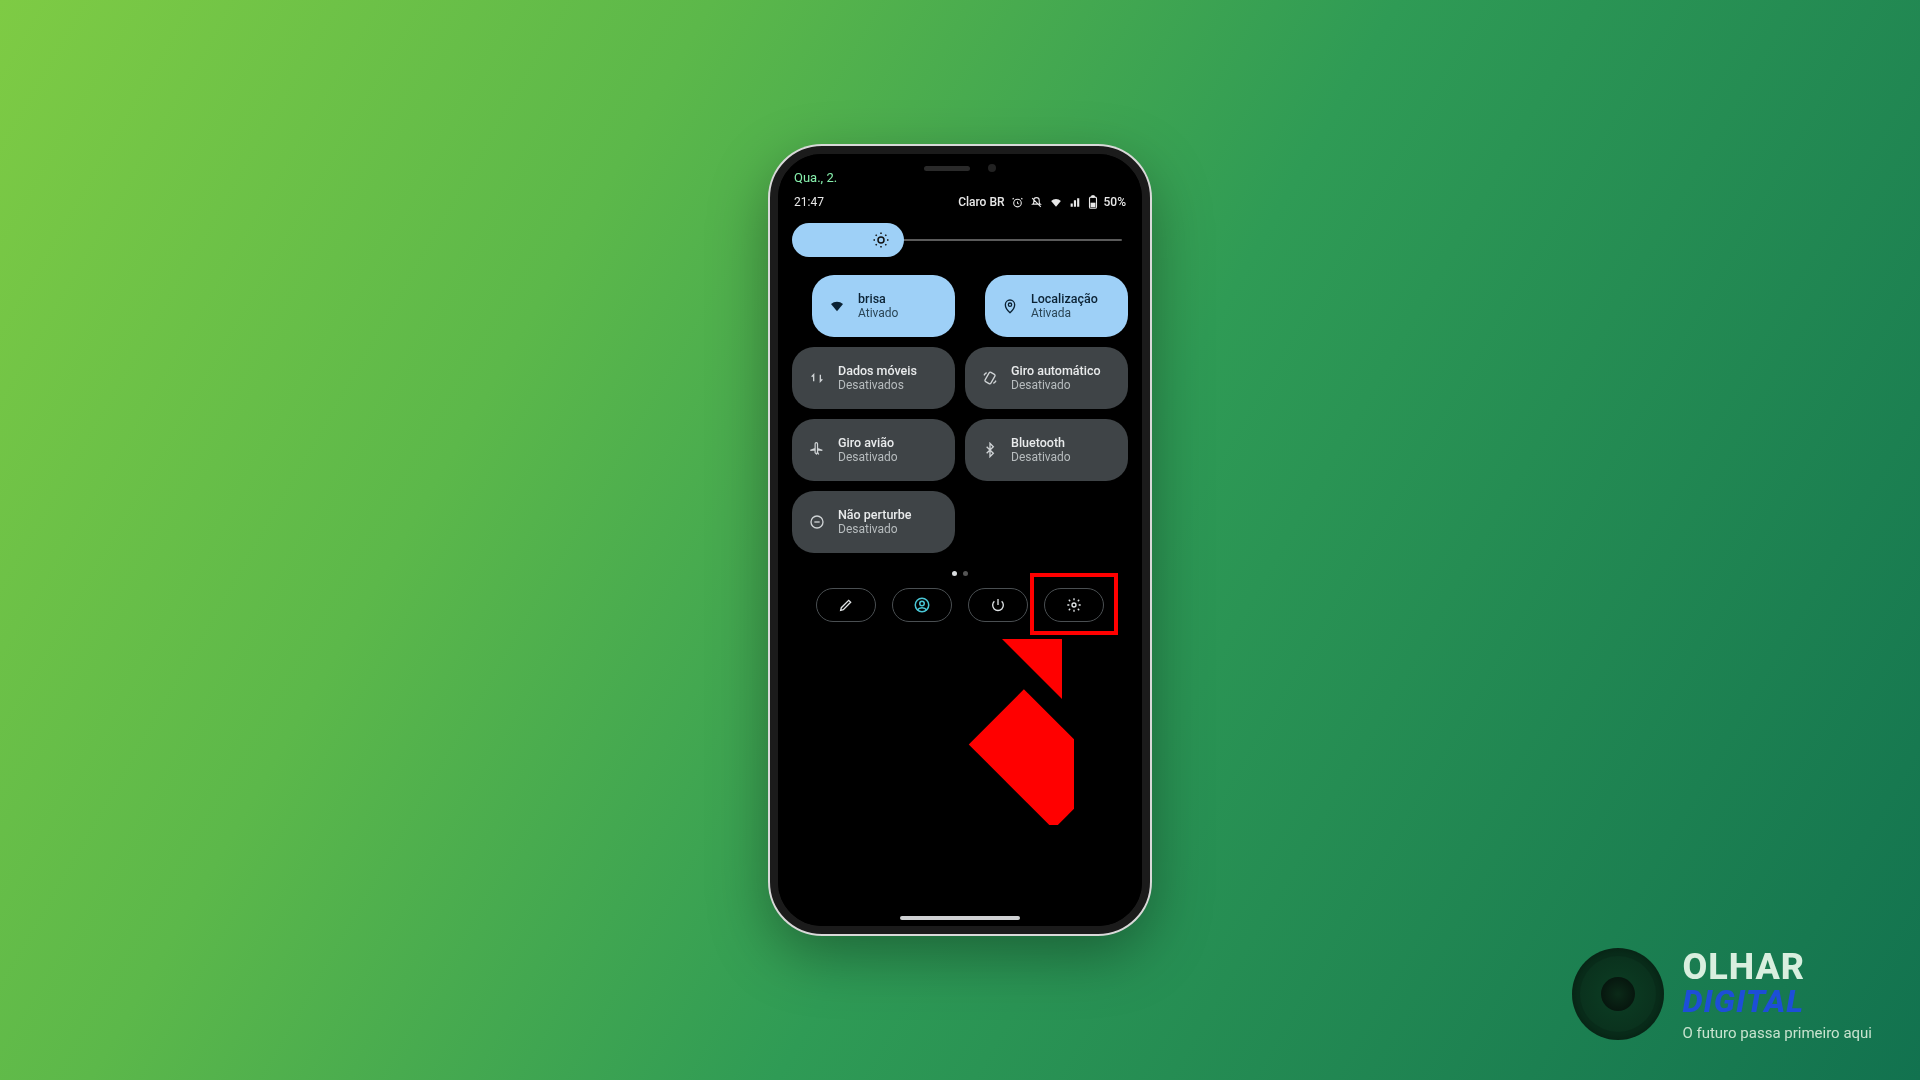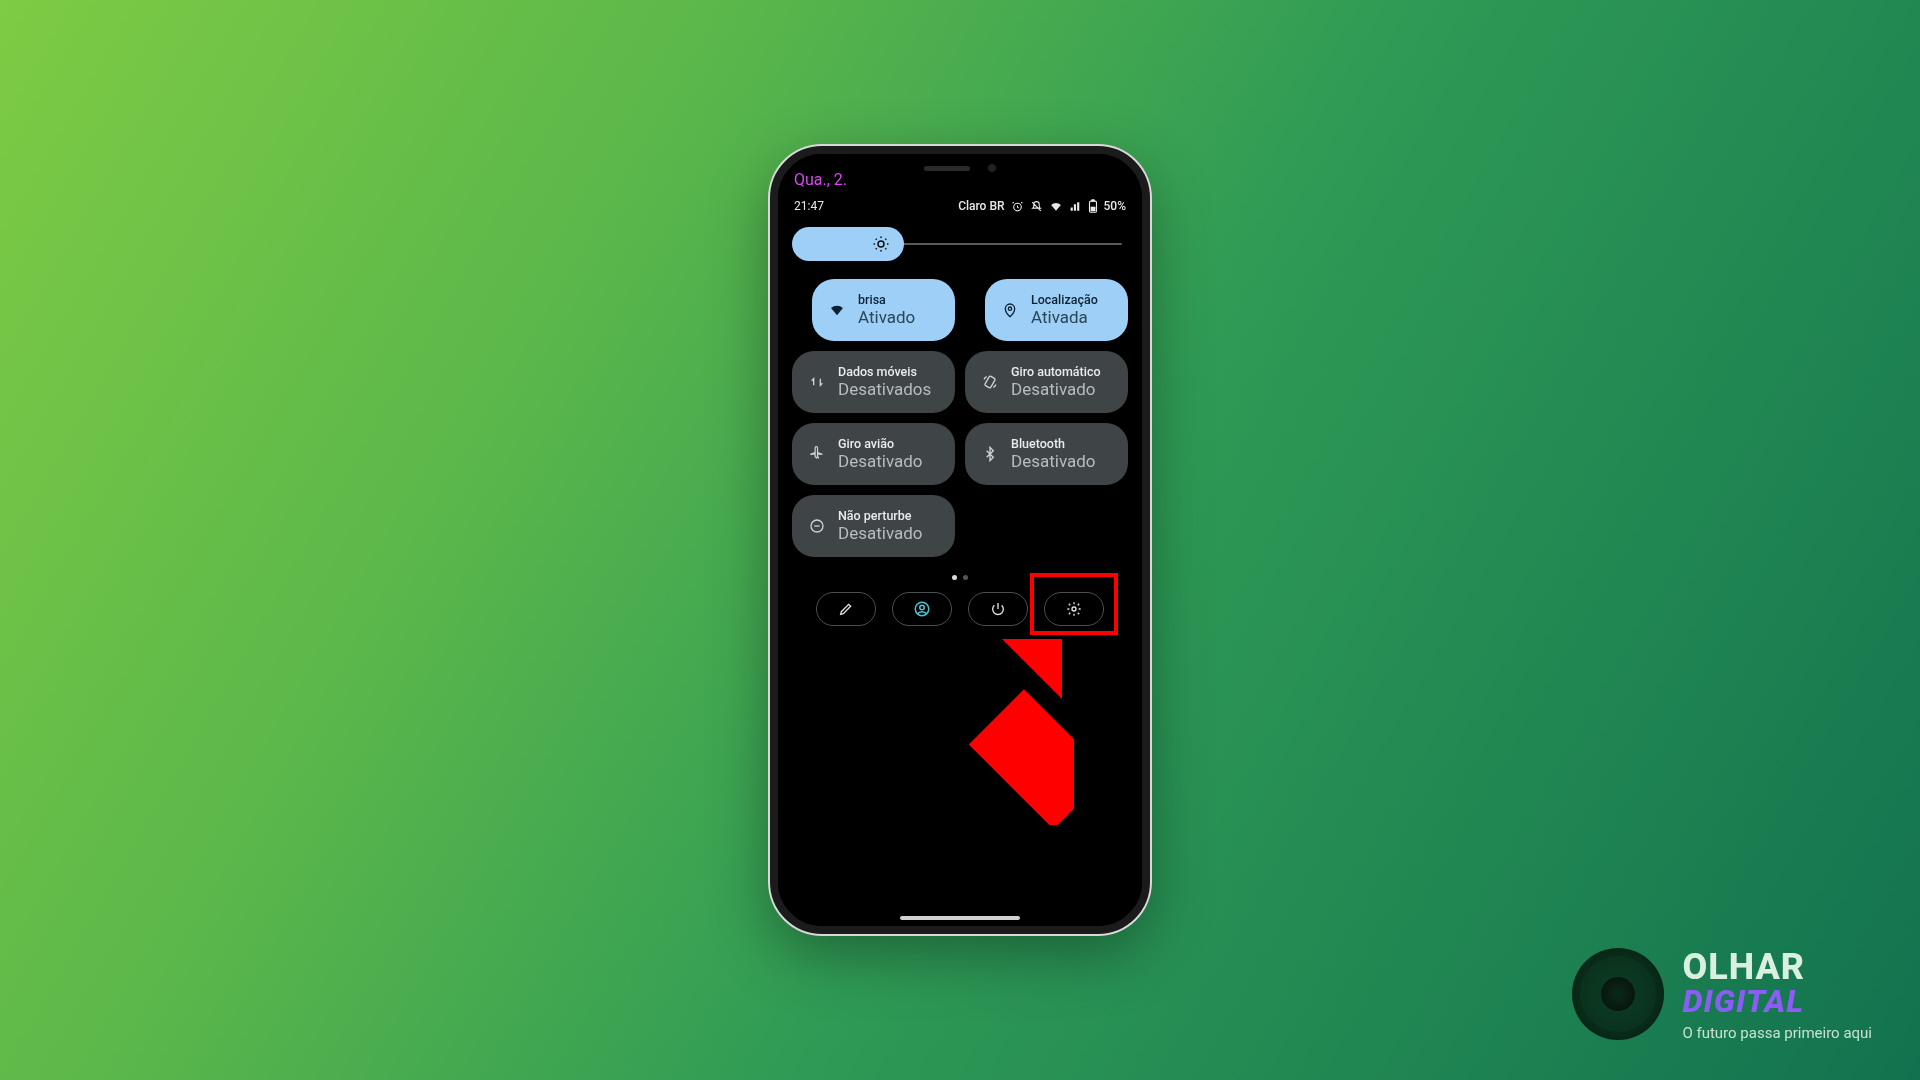--- a/index.html
+++ b/index.html
@@ -46,21 +46,21 @@
   .screen {
     position: absolute;
     inset: 0;
     background: #000;
     color: #fff;
     display: flex;
     flex-direction: column;
     padding: 10px 14px 12px;
   }
 
-  .date-row { font-size: 16px; color:#d946ef; padding: 6px 2px 4px; }
+  .date-row { font-size: 13px; color:#86efac; padding: 6px 2px 4px; }
   .status-row {
     display:flex; justify-content:space-between; align-items:center;
     font-size: 12px; color:#e8e8e8; padding: 6px 2px 8px;
   }
   .status-right { display:flex; align-items:center; gap:6px; font-weight:500; }
   .ico { display:inline-flex; align-items:center; justify-content:center; }
   .ico svg { display:block; }
 
   
   .brightness {
@@ -94,21 +94,21 @@
     padding: 12px 14px;
     display:flex; align-items:center; gap:10px;
     min-height: 62px;
   }
   .tile.active { background:#9ed0f7; color:#0b2234;margin-left:20px; }
   .tile .tile-icon { width:22px; display:flex; justify-content:center; }
   .tile .tile-icon svg { color: #cfd3d5; }
   .tile.active .tile-icon svg { color:#0b2234; }
   .tile .title { font-size: 12.5px; font-weight:500; color:#e9ebec; line-height:1.15; }
   .tile.active .title { color:#0b2234; }
-  .tile .subtitle { font-size: 17px; color:#b7bcbe; }
+  .tile .subtitle { font-size: 12px; color:#b7bcbe; }
   .tile.active .subtitle { color:#2a4556; }
 
   .page-dots { display:flex; gap:6px; justify-content:center; margin:8px 0 12px; }
   .dot { width:5px; height:5px; border-radius:50%; background:#555; }
   .dot.active { background:#d9dcde; }
 
   
   .actions {
     display:flex; gap:16px; justify-content:center; align-items:center;
     margin-top: 0px;
@@ -149,21 +149,21 @@
     position:relative;
   }
   .brand .logo::after{
     content:""; position:absolute; left:50%; top:50%;
     width:34px; height:34px; border-radius:50%;
     transform:translate(-50%,-50%);
     background: radial-gradient(circle,#0b2a18 0%, #06140d 80%);
   }
   .brand .txt { display:flex; flex-direction:column; }
   .brand .txt .l1 { font-weight:800; font-size:36px; color:#d9efdf; letter-spacing:1px; }
-  .brand .txt .l2 { font-weight:800; font-style:italic; font-size:32px; color:#8b5cf6; letter-spacing:1px; margin-top:-6px; }
+  .brand .txt .l2 { font-weight:800; font-style:italic; font-size:32px; color:#1d4ed8; letter-spacing:1px; margin-top:-6px; }
   .brand .txt .tag { font-size:15px; color:#c8e3cf; margin-top:4px; }
 </style>
 </head>
 <body>
 
 <div class="phone">
 
   <div class="notch">
     <div class="speaker"></div>
     <div class="cam"></div>

